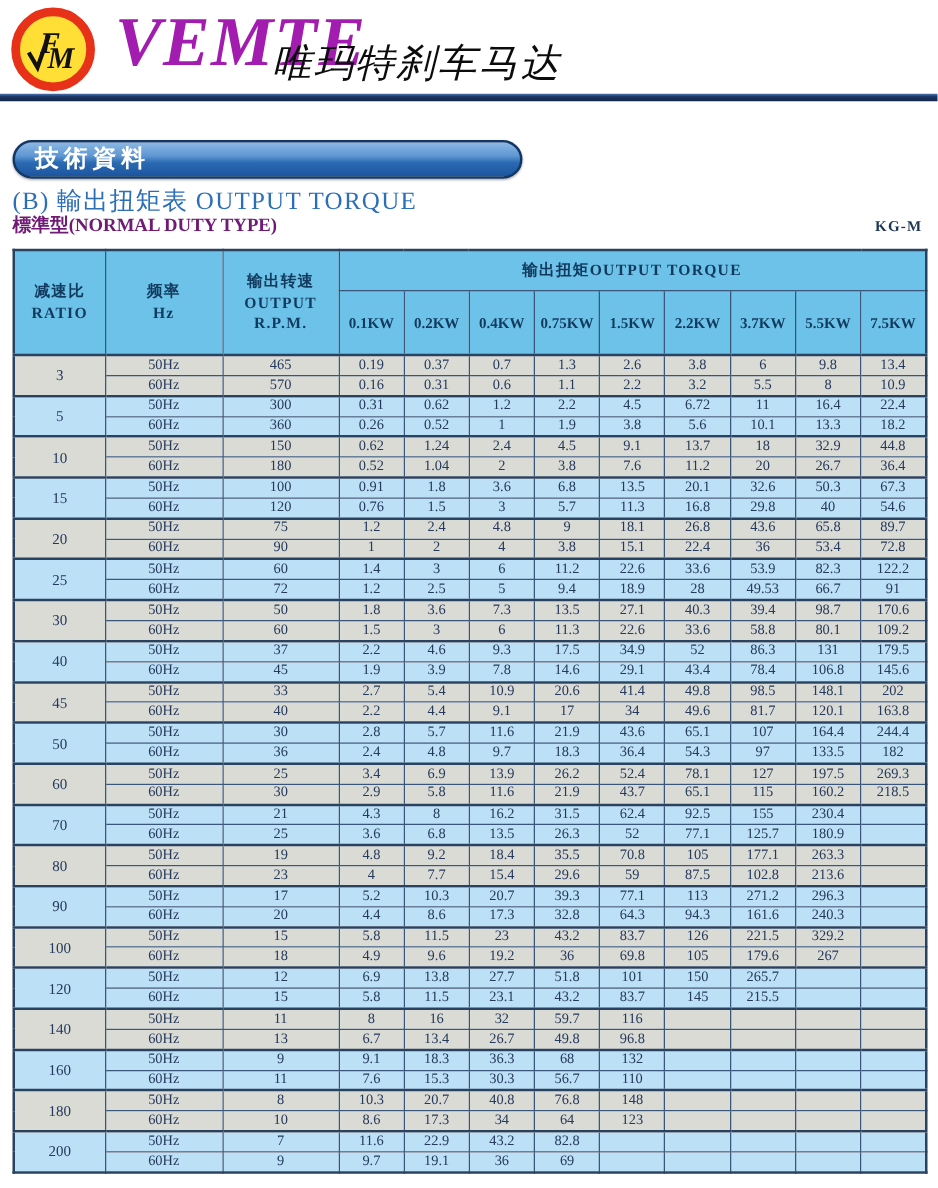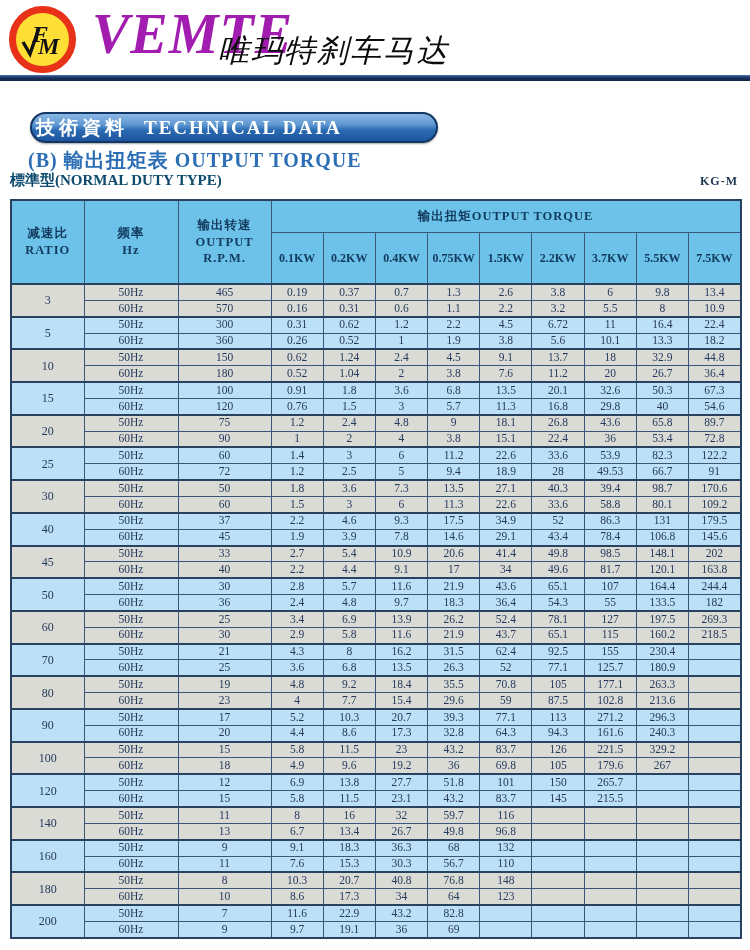--- a/index.html
+++ b/index.html
@@ -13,29 +13,29 @@
   .brand { position:absolute; left:92px; top:2px; font-size:56px; font-weight:bold; font-style:italic;
            color:#a21caf; letter-spacing:1px; font-family:"Liberation Serif",serif; }
   .brand-cn { position:absolute; left:218px; top:30px; font-size:31px; color:#0c0c0c;
               font-style:italic; letter-spacing:2px; }
   .navy-bar { position:absolute; left:0; top:75px; width:750px; height:6px;
               background:linear-gradient(180deg,#4a74b4 0%,#1c3563 40%,#12264a 100%); }
 
   
   .banner { position:absolute; left:10px; top:112px; width:408px; height:31px; border-radius:16px;
             background:linear-gradient(180deg,#8cb8e4 0%,#5e97d2 40%,#2a6ab2 60%,#1d559f 100%);
-            border:2px solid #133764; display:flex; align-items:center; padding-left:4px;
+            border:2px solid #133764; display:flex; align-items:flex-start; padding-left:16px;
             color:#ffffff; font-weight:bold; font-size:19px; letter-spacing:2px;
-            box-shadow:0 1px 2px rgba(0,0,0,.35);margin-left:20px; }
+            box-shadow:0 1px 2px rgba(0,0,0,.35); }
   .banner .cn { margin-right:16px; letter-spacing:4px; }
 
   
-  .section-title { position:absolute; left:28px; top:147px; color:#2C6FB7; font-weight:bold;
+  .section-title { position:absolute; left:10px; top:147px; color:#2C6FB7; font-weight:normal;
                    font-size:20px; letter-spacing:1px; }
-  .subtitle { position:absolute; left:10px; top:171px; color:#0c4a6e; font-weight:bold; font-size:15px; }
+  .subtitle { position:absolute; left:10px; top:171px; color:#701a75; font-weight:bold; font-size:15px; }
   .unit { position:absolute; right:12px; top:174px; color:#1E3553; font-weight:bold; font-size:12px;
           letter-spacing:1px; }
 
   
   .table-wrap { position:absolute; left:10px; top:199px; width:730px; }
   table { border-collapse:collapse; width:730px; table-layout:fixed; }
   th, td { border:1px solid #3A567A; text-align:center; vertical-align:middle;
            color:#24395B; overflow:hidden; }
   table { border:2px solid #28425F; }
   thead th { background:#6CC2E8; color:#123A5E; font-weight:bold; font-size:12px;
@@ -58,21 +58,20 @@
     <text x="12" y="22" font-size="24" font-weight="bold" font-style="italic" font-family="Liberation Serif, serif" fill="#111">F</text>
     <text x="18" y="34" font-size="24" font-weight="bold" font-style="italic" font-family="Liberation Serif, serif" fill="#111">M</text>
   </svg>
 </div>
 <div class="brand">VEMTE</div>
 <div class="brand-cn">唯玛特刹车马达</div>
 <div class="navy-bar"></div>
 
 <div class="banner">
   <span class="cn">技術資料</span>
-  <span class="en">TECHNICAL DATA</span>
 </div>
 
 <div class="section-title">(B) 輸出扭矩表 OUTPUT TORQUE</div>
 <div class="subtitle">標準型(NORMAL DUTY TYPE)</div>
 <div class="unit">KG-M</div>
 
 <div class="table-wrap">
   <table>
     <colgroup>
       <col style="width:73px">
@@ -363,21 +362,21 @@
         </tr>
         <tr class="blue">
           <td>60Hz</td>
           <td>36</td>
           <td>2.4</td>
           <td>4.8</td>
           <td>9.7</td>
           <td>18.3</td>
           <td>36.4</td>
           <td>54.3</td>
-          <td>55</td>
+          <td>97</td>
           <td>133.5</td>
           <td>182</td>
         </tr>
         <tr class="gray gfirst">
           <td class="ratio" rowspan="2">60</td>
           <td>50Hz</td>
           <td>25</td>
           <td>3.4</td>
           <td>6.9</td>
           <td>13.9</td>

